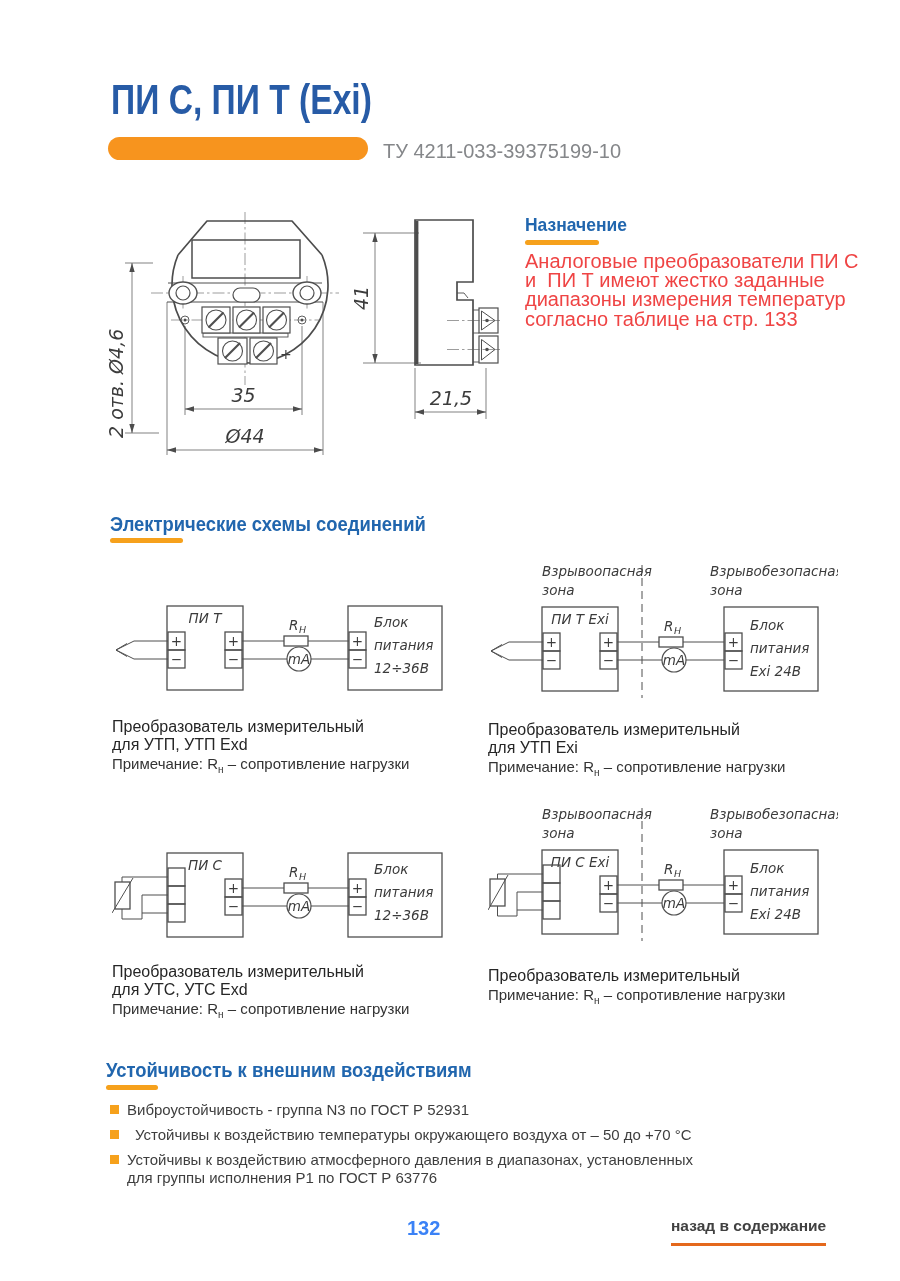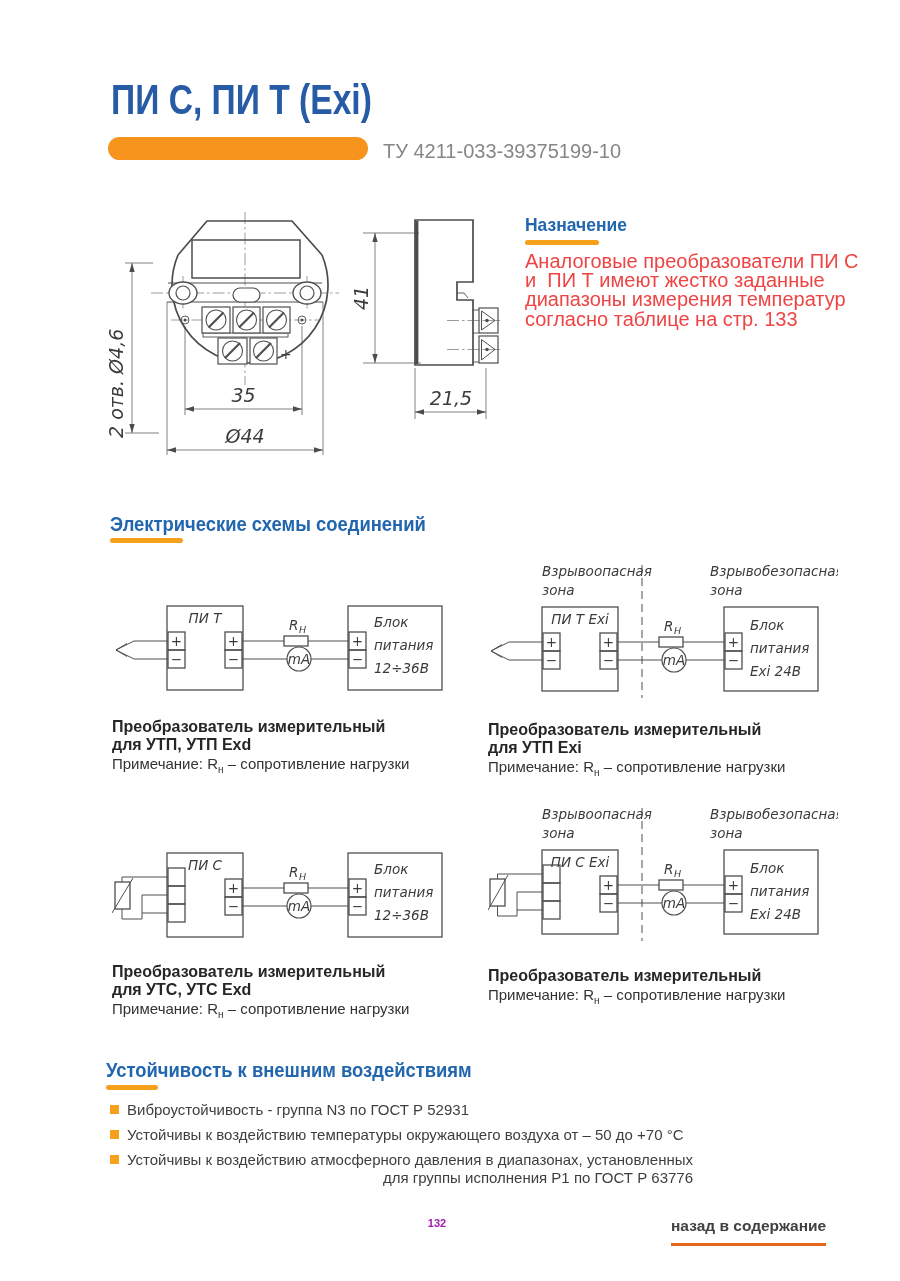--- a/index.html
+++ b/index.html
@@ -14,31 +14,31 @@
   .h-small{font-size:19px;}
   .ub{position:absolute;height:5px;border-radius:2.5px;background:#F6A11C;}
   .pill{position:absolute;left:108px;top:137px;width:260px;height:23px;
         border-radius:11.5px;background:#F7941E;}
   .tu{position:absolute;left:383px;top:140px;font-size:20px;color:#85878A;white-space:nowrap;}
   
   .para{font-size:20px;line-height:19.2px;color:#ef4444;}
   .para span{display:block;white-space:pre;}
   
   .schc{position:absolute;width:350px;text-align:left;}
-  .cap-b{font-size:16px;font-weight:bold;color:#262626;line-height:18px;}
+  .cap-b{font-size:16px;font-weight:normal;color:#262626;line-height:18px;}
   .cap-n{font-size:15px;color:#333333;margin-top:1px;line-height:18px;}
   .cap-n sub{font-size:10px;}
   
   .brow{position:absolute;left:110px;display:flex;}
   .bsq{width:9px;height:9px;background:#F6A11C;margin-top:4px;margin-right:8px;flex:0 0 9px;}
-  .btxt{font-size:15px;line-height:17.5px;color:#3E3E3E;text-align:right;}
+  .btxt{font-size:15px;line-height:17.5px;color:#3E3E3E;}
   .btxt span{display:block;white-space:pre;}
   
-  .pgnum{position:absolute;left:407px;top:1217px;width:60px;text-align:center;
-         font-size:11px;font-weight:bold;color:#a21caf;}
+  .pgnum{position:absolute;left:407px;top:1217px;width:60px;text-align:left;
+         font-size:20px;font-weight:bold;color:#3b82f6;}
   .backlink{position:absolute;left:671px;top:1217px;font-size:15.5px;font-weight:bold;
             color:#414141;border-bottom:3px solid #E4681C;padding-bottom:8px;
             white-space:nowrap;cursor:pointer;text-decoration:none;}
   
   svg{display:block;}
   .ln{stroke:#4C4C4C;fill:none;stroke-width:1.3;}
   .lw{stroke:#4F4F4F;fill:none;stroke-width:1;}
   .lb{stroke:#4F4F4F;fill:none;stroke-width:1.3;}
   .lbf{stroke:#4F4F4F;fill:#ffffff;stroke-width:1.2;}
   .thin{stroke:#4C4C4C;fill:none;stroke-width:0.7;}
@@ -337,21 +337,21 @@
 
   <div class="abs h-blue" style="left:106px;top:1059px;">Устойчивость к внешним воздействиям</div>
   <div class="ub" style="left:106px;top:1085px;width:52px;"></div>
 
   <div class="brow" style="top:1101px;">
     <div class="bsq"></div>
     <div class="btxt">
         <span>Виброустойчивость - группа N3 по ГОСТ Р 52931</span>
       </div>
   </div>
-  <div class="brow" style="top:1126px;">
+  <div class="brow" style="top:1126px;gap:8px;">
     <div class="bsq"></div>
     <div class="btxt">
         <span>Устойчивы к воздействию температуры окружающего воздуха от – 50 до +70 °С</span>
       </div>
   </div>
   <div class="brow" style="top:1151px;">
     <div class="bsq"></div>
     <div class="btxt">
       <span>Устойчивы к воздействию атмосферного давления в диапазонах, установленных</span>
       <span>для группы исполнения Р1 по ГОСТ Р 63776</span>

